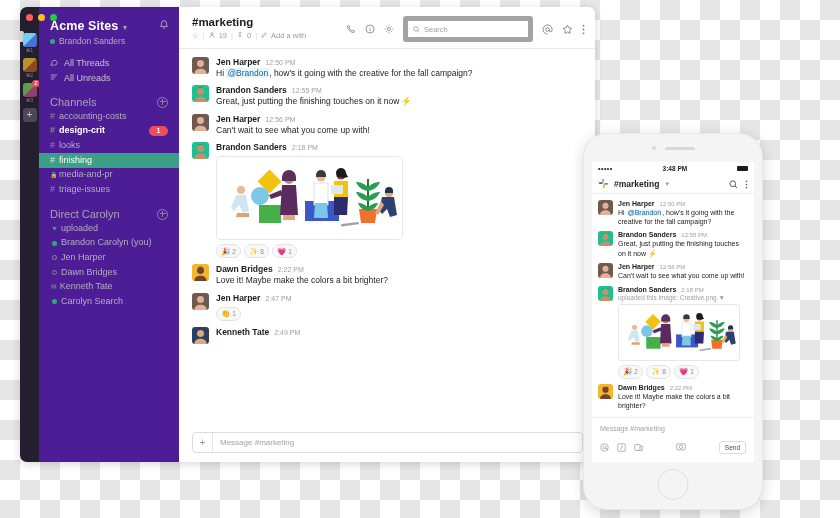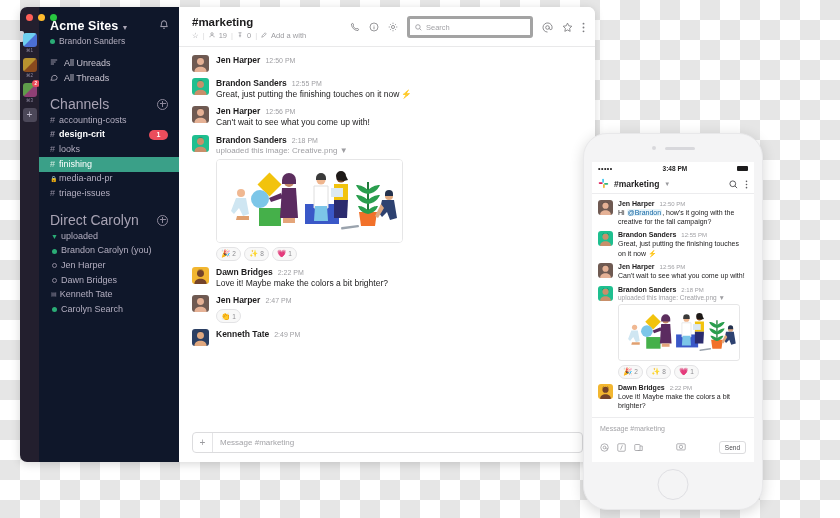--- a/index.html
+++ b/index.html
@@ -25,40 +25,40 @@
 
   
   .rail{
     width:19px;background:#231f2e;flex:0 0 19px;
     display:flex;flex-direction:column;align-items:center;padding-top:24px;
   }
   .rail .nub{width:4px;height:11px;background:#cfcfd6;border-radius:0 2px 2px 0;align-self:flex-start;margin-bottom:-9px;}
 
   
   .sidebar{
-    width:140px;flex:0 0 140px;background:#0f172a;color:#c5c1cc;
+    width:140px;flex:0 0 140px;background:#4c1d95;color:#c5c1cc;
     padding:0;position:relative;
   }
   .traffic{position:absolute;top:7px;left:-13px;display:flex;gap:5px;z-index:6;}
   .tl{width:7px;height:7px;border-radius:50%;}
   .tl.r{background:#ff5f57;}.tl.y{background:#febc2e;}.tl.g{background:#28c840;}
 
   .ws-head{padding:12px 10px 2px 11px;display:flex;align-items:flex-start;justify-content:space-between;}
   .ws-name{font-size:12.5px;font-weight:bold;color:#ffffff;letter-spacing:.1px;display:flex;align-items:center;gap:3px;}
   .caret{font-size:7px;color:#aaa5b5;position:relative;top:1px;}
   .bell{color:#b7b2c2;font-size:11px;line-height:1;}
   .ws-user{padding:0 11px;font-size:8.5px;color:#b4afbf;display:flex;align-items:center;gap:4px;margin-top:1px;}
   .dot-on{width:5px;height:5px;border-radius:50%;background:#2bac76;display:inline-block;}
 
   .navlist{margin-top:9px;padding:0 11px;}
   .navrow{display:flex;align-items:center;gap:6px;font-size:9px;color:#c6c2ce;padding:2.5px 0;}
   .navrow svg{flex:0 0 auto;}
 
   .sec{margin-top:11px;padding:0 11px;}
-  .sec-head{display:flex;align-items:center;justify-content:space-between;font-size:14px;color:#a8a3b4;padding-bottom:1px;}
+  .sec-head{display:flex;align-items:center;justify-content:space-between;font-size:11px;color:#a8a3b4;padding-bottom:1px;}
   .plus-circ{width:9px;height:9px;border:1px solid #8d889b;border-radius:50%;position:relative;}
   .plus-circ:before,.plus-circ:after{content:"";position:absolute;background:#8d889b;}
   .plus-circ:before{left:1.5px;right:1.5px;top:3.5px;height:1px;}
   .plus-circ:after{top:1.5px;bottom:1.5px;left:3.5px;width:1px;}
 
   .chrow{display:flex;align-items:center;font-size:9px;color:#b3aec0;padding:1.5px 0 1.5px 0;line-height:1.3;}
   .chrow .sym{width:9px;display:inline-block;color:#8f8a9d;font-size:9px;}
   .chrow.bold{color:#ffffff;font-weight:bold;}
   .chrow.active{background:#3aa088;color:#ffffff;margin:0 -11px;padding-left:11px;padding-right:11px;}
   .chrow.active .sym{color:#cdeade;}
@@ -68,21 +68,21 @@
   .pres.on{background:#2bac76;}
   .pres.off{background:transparent;border:1px solid #8a8598;width:3px;height:3px;}
 
   
   .main{flex:1;display:flex;flex-direction:column;background:#fff;min-width:0;}
   .ch-head{padding:9px 10px 6px 13px;border-bottom:1px solid #e9e9ea;display:flex;align-items:flex-start;}
   .ch-title{font-size:11.5px;font-weight:bold;color:#1d1c1d;}
   .ch-meta{display:flex;align-items:center;gap:4px;font-size:7.5px;color:#9c9ca0;margin-top:3px;}
   .ch-meta .sep{color:#d8d8da;}
   .head-right{margin-left:auto;display:flex;align-items:center;gap:9px;}
-  .searchbox{width:110px;height:16px;border:3px solid #a3a3a3;border-radius:3px;display:flex;align-items:center;gap:4px;padding:0 5px;}
+  .searchbox{width:110px;height:16px;border:5px solid #a3a3a3;border-radius:3px;display:flex;align-items:center;gap:4px;padding:0 5px;}
   .searchbox span{font-size:7.5px;color:#a2a2a6;}
 
   .msgs{flex:1;overflow:hidden;padding:5px 0 0 0;}
   .msg{display:flex;padding:3px 12px 3px 13px;}
   .av{width:17px;height:17px;border-radius:3px;flex:0 0 17px;margin-right:7px;overflow:hidden;position:relative;}
   .mbody{min-width:0;flex:1;}
   .mhead{display:flex;align-items:baseline;gap:5px;}
   .mname{font-size:8.5px;font-weight:bold;color:#1d1c1d;}
   .mtime{font-size:7px;color:#9e9ea2;}
   .mtext{font-size:8.5px;color:#1d1c1d;line-height:1.35;margin-top:1px;}
@@ -178,29 +178,29 @@
       </div>
     </div>
     <div class="ws-user">
       <span class="dot-on"></span>
       <span>Brandon Sanders</span>
     </div>
 
     <div class="navlist" id="nav-list">
         <div class="navrow">
           <span><svg width="8" height="8" viewBox="0 0 10 10" fill="none" stroke="#b7b2c2" stroke-width="1">
+              <path d="M9 5.5A3.5 3.5 0 015.5 9H1l1.2-1.6A3.5 3.5 0 119 5.5z"></path>
+            </svg></span>
+          <span>All Threads</span>
+        </div>
+        <div class="navrow">
+          <span><svg width="8" height="8" viewBox="0 0 10 10" fill="none" stroke="#b7b2c2" stroke-width="1">
               <path d="M1 2.5h8M1 5h6M1 7.5h4"></path>
             </svg></span>
           <span>All Unreads</span>
-        </div>
-        <div class="navrow">
-          <span><svg width="8" height="8" viewBox="0 0 10 10" fill="none" stroke="#b7b2c2" stroke-width="1">
-              <path d="M9 5.5A3.5 3.5 0 015.5 9H1l1.2-1.6A3.5 3.5 0 119 5.5z"></path>
-            </svg></span>
-          <span>All Threads</span>
         </div>
       </div>
 
     <div class="sec">
       <div class="sec-head">
         <span>Channels</span>
         <span class="plus-circ"></span>
       </div>
       <div id="channel-list">
           <div class="chrow">
@@ -347,20 +347,21 @@
               <rect width="20" height="20" fill="#6f5a52"></rect>
               <circle cx="10" cy="7.6" r="4.1" fill="#e5b195"></circle>
               <path d="M5.6 7.2a4.4 4.4 0 018.8 0c0-3-1.9-4.6-4.4-4.6S5.6 4.2 5.6 7.2z" fill="#4b332a"></path>
               <path d="M2.8 20c0-4 3.2-6.2 7.2-6.2s7.2 2.2 7.2 6.2z" fill="#e5b195"></path>
             </svg></div>
           <div class="mbody">
             <div class="mhead">
               <span class="mname">Jen Harper</span>
               <span class="mtime">12:50 PM</span>
             </div>
+            <div class="mtext">Hi <span class="mention">@Brandon</span>, how's it going with the creative for the fall campaign?</div>
           </div>
         </div>
         <div class="msg">
           <div class="av"><svg width="17" height="17" viewBox="0 0 20 20">
               <rect width="20" height="20" fill="#1fbf8f"></rect>
               <circle cx="10" cy="7.6" r="4.1" fill="#c98f6a"></circle>
               <path d="M5.6 7.2a4.4 4.4 0 018.8 0c0-3-1.9-4.6-4.4-4.6S5.6 4.2 5.6 7.2z" fill="#2f2620"></path>
               <path d="M2.8 20c0-4 3.2-6.2 7.2-6.2s7.2 2.2 7.2 6.2z" fill="#c98f6a"></path>
             </svg></div>
           <div class="mbody">
@@ -391,21 +392,20 @@
               <rect width="20" height="20" fill="#1fbf8f"></rect>
               <circle cx="10" cy="7.6" r="4.1" fill="#c98f6a"></circle>
               <path d="M5.6 7.2a4.4 4.4 0 018.8 0c0-3-1.9-4.6-4.4-4.6S5.6 4.2 5.6 7.2z" fill="#2f2620"></path>
               <path d="M2.8 20c0-4 3.2-6.2 7.2-6.2s7.2 2.2 7.2 6.2z" fill="#c98f6a"></path>
             </svg></div>
           <div class="mbody">
             <div class="mhead">
               <span class="mname">Brandon Sanders</span>
               <span class="mtime">2:18 PM</span>
             </div>
-            <div class="muted">uploaded this image: Creative.png <span>▼</span></div>
             <div class="attach"><svg width="185" height="82" viewBox="0 0 185 82" preserveAspectRatio="xMidYMid meet">
                 <rect width="185" height="82" fill="#ffffff"></rect>
                 <rect x="88" y="44" width="34" height="20" fill="#3a58c8"></rect>
                 <rect x="42" y="48" width="22" height="18" fill="#45b04a"></rect>
                 <rect x="44" y="16" width="17" height="17" fill="#f2c30d" transform="rotate(45 52.5 24.5)"></rect>
                 <circle cx="43" cy="39" r="9" fill="#7cc6e8"></circle>
                 <circle cx="24" cy="33" r="4" fill="#f0b892"></circle>
                 <path d="M19 38h10l3 16-6 2-4-8-5 6-3-3z" fill="#cfe6f2"></path>
                 <path d="M20 56h12v4H19z" fill="#e0a070"></path>
                 <circle cx="72" cy="22" r="5" fill="#c48a68"></circle>

